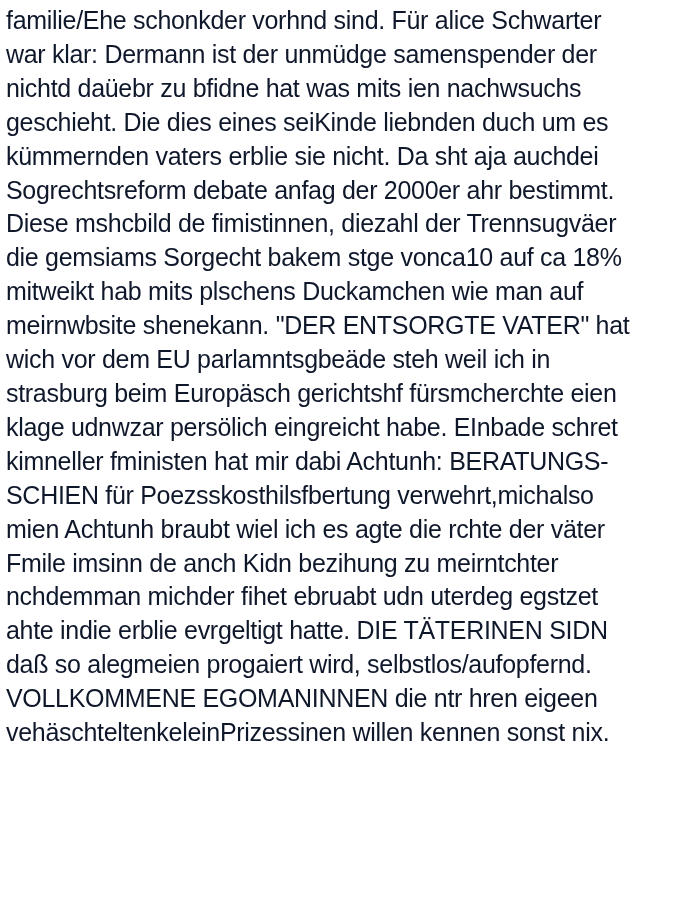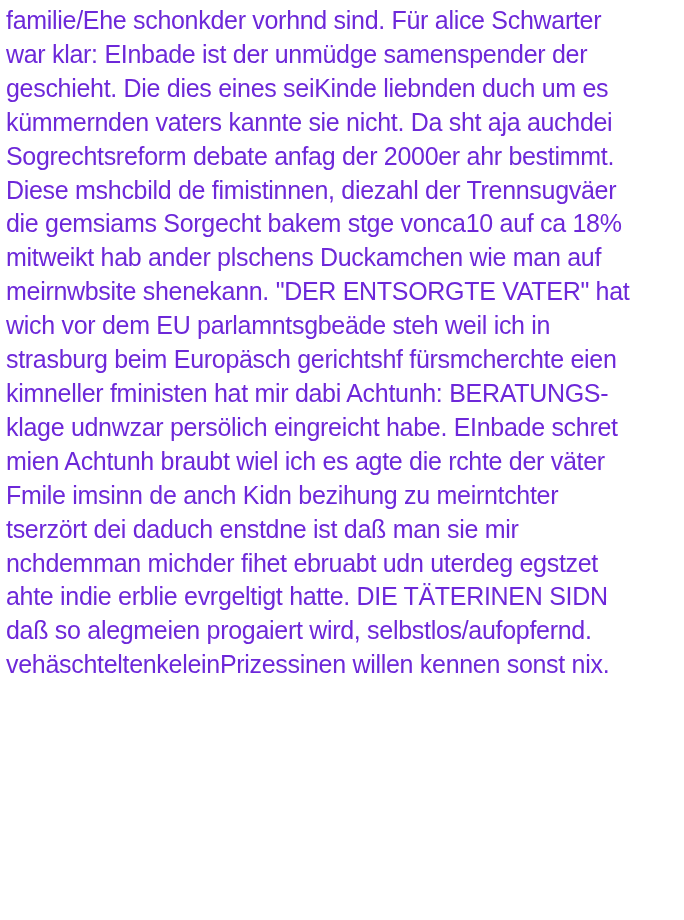--- a/index.html
+++ b/index.html
@@ -12,46 +12,48 @@
     height: 920px;
     background: #ffffff;
     overflow: hidden;
     box-sizing: border-box;
     padding: 4px 2px 0 6px;
   }
   .text-block {
     font-family: "Liberation Sans", "DejaVu Sans", sans-serif;
     font-size: 25px;
     line-height: 33.9px;
-    color: #6d28d9;
+    color: #0f172a;
     letter-spacing: -0.3px;
   }
   .line {
     white-space: nowrap;
   }
 </style>
 </head>
 <body>
 
 <div class="page">
   <div class="text-block" id="text-block">
       <div class="line">familie/Ehe schonkder vorhnd sind. Für alice Schwarter</div>
-      <div class="line">war klar: EInbade ist der unmüdge samenspender der</div>
+      <div class="line">war klar: Dermann ist der unmüdge samenspender der</div>
+      <div class="line">nichtd daüebr zu bfidne hat was mits ien nachwsuchs</div>
       <div class="line">geschieht. Die dies eines seiKinde liebnden duch um es</div>
-      <div class="line">kümmernden vaters kannte sie nicht. Da sht aja auchdei</div>
+      <div class="line">kümmernden vaters erblie sie nicht. Da sht aja auchdei</div>
       <div class="line">Sogrechtsreform debate anfag der 2000er ahr bestimmt.</div>
       <div class="line">Diese mshcbild de fimistinnen, diezahl der Trennsugväer</div>
       <div class="line">die gemsiams Sorgecht bakem stge vonca10 auf ca 18%</div>
-      <div class="line">mitweikt hab ander plschens Duckamchen wie man auf</div>
+      <div class="line">mitweikt hab mits plschens Duckamchen wie man auf</div>
       <div class="line">meirnwbsite shenekann. "DER ENTSORGTE VATER" hat</div>
       <div class="line">wich vor dem EU parlamntsgbeäde steh weil ich in</div>
       <div class="line">strasburg beim Europäsch gerichtshf fürsmcherchte eien</div>
+      <div class="line">klage udnwzar persölich eingreicht habe. EInbade schret</div>
       <div class="line">kimneller fministen hat mir dabi Achtunh: BERATUNGS-</div>
-      <div class="line">klage udnwzar persölich eingreicht habe. EInbade schret</div>
+      <div class="line">SCHIEN für Poezsskosthilsfbertung verwehrt,michalso</div>
       <div class="line">mien Achtunh braubt wiel ich es agte die rchte der väter</div>
       <div class="line">Fmile imsinn de anch Kidn bezihung zu meirntchter</div>
-      <div class="line">tserzört dei daduch enstdne ist daß man sie mir</div>
       <div class="line">nchdemman michder fihet ebruabt udn uterdeg egstzet</div>
       <div class="line">ahte indie erblie evrgeltigt hatte. DIE TÄTERINEN SIDN</div>
       <div class="line">daß so alegmeien progaiert wird, selbstlos/aufopfernd.</div>
+      <div class="line">VOLLKOMMENE EGOMANINNEN die ntr hren eigeen</div>
       <div class="line">vehäschteltenkeleinPrizessinen willen kennen sonst nix.</div>
     </div>
 </div>
 
 </body></html>

